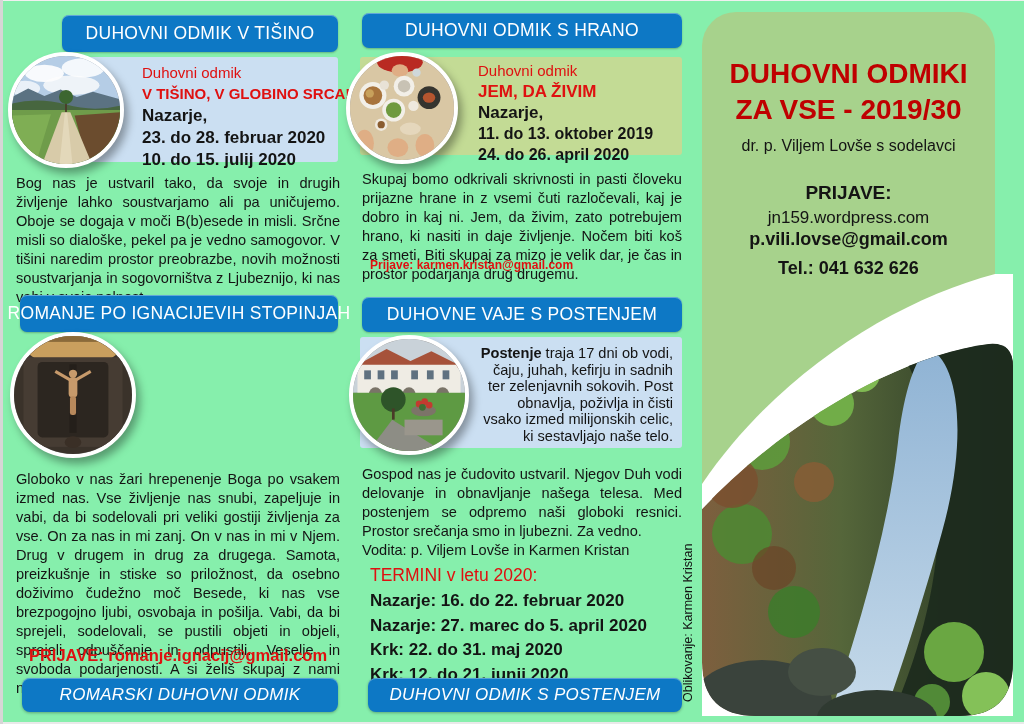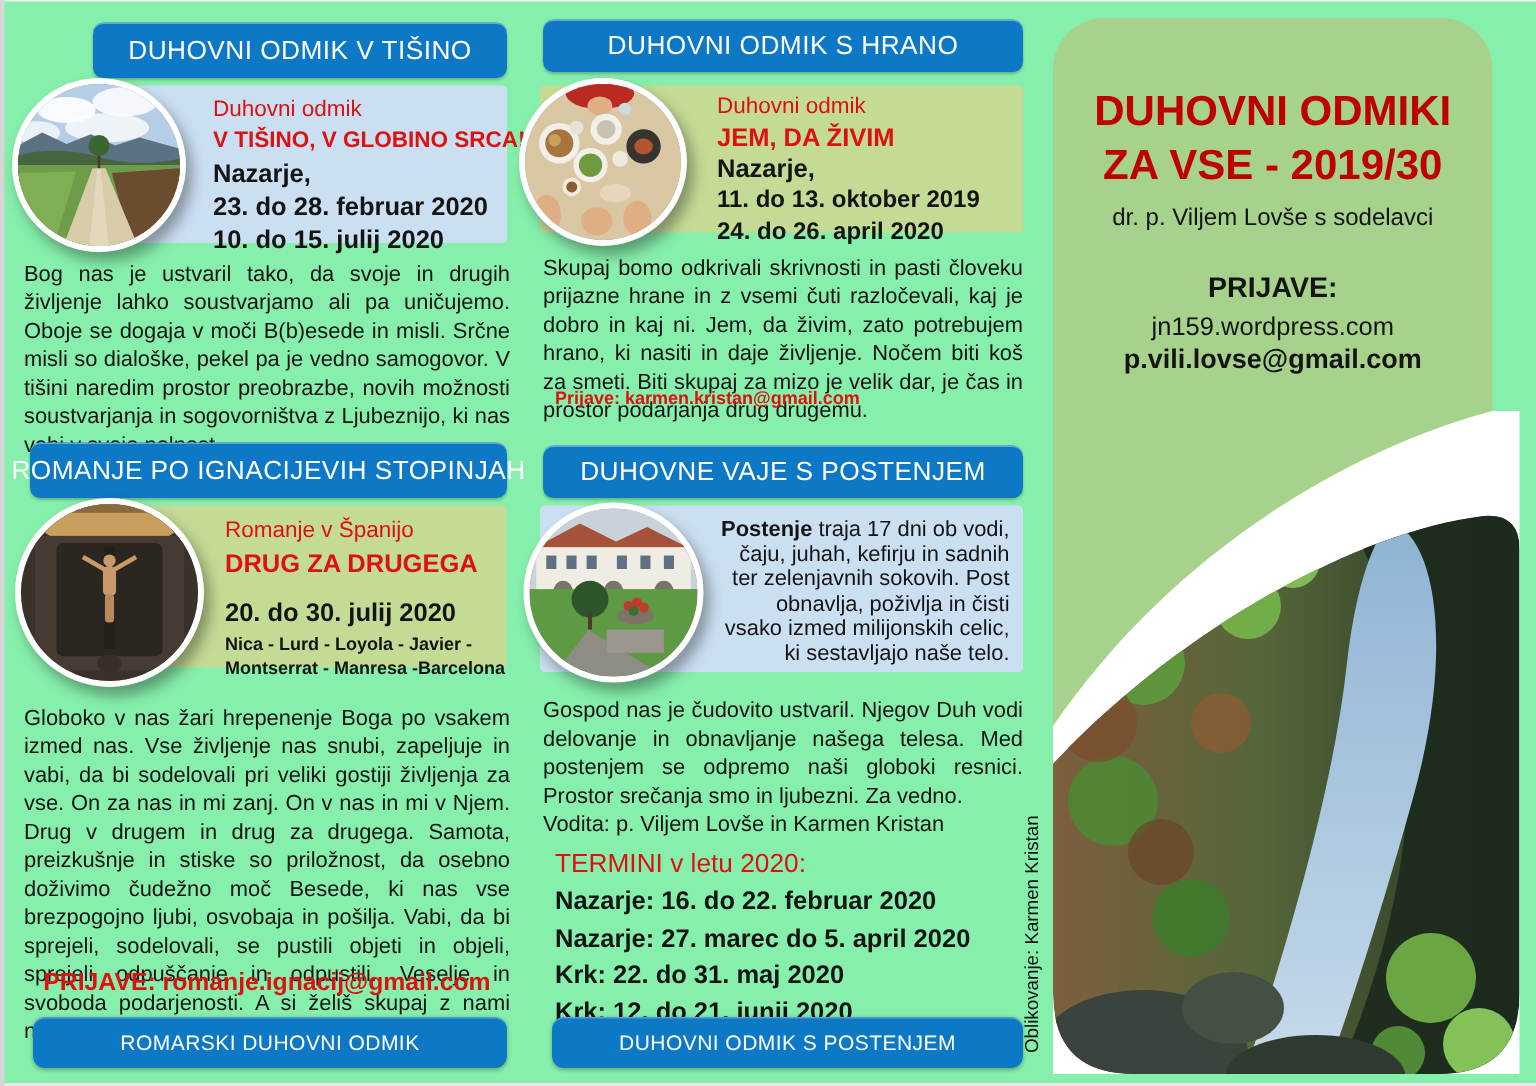--- a/index.html
+++ b/index.html
@@ -5,22 +5,22 @@
   html,body{margin:0;padding:0;background:#fff;}
   .page{position:relative;width:1024px;height:724px;background:#86efac;overflow:hidden;
         font-family:"Liberation Sans","DejaVu Sans",sans-serif;color:#141414;
         box-shadow:inset 3px 0 0 #d6d6d6, inset 0 -2px 0 #e9e9e9, inset 0 1px 0 #f0f0f0;}
   .hdr{position:absolute;background:#0d78c5;border-radius:7px;color:#fff;
        display:flex;align-items:center;justify-content:center;
        font-size:17.5px;letter-spacing:.3px;white-space:nowrap;
        box-shadow:inset 0 1px 0 rgba(255,255,255,.35), 0 1px 2px rgba(0,0,0,.25);}
   .banner{position:absolute;background:#0d78c5;border-radius:8px;color:#fff;
        display:flex;align-items:center;justify-content:center;
-       font-size:14px;letter-spacing:.3px;white-space:nowrap;
-       box-shadow:inset 0 1px 0 rgba(255,255,255,.3), 0 1px 3px rgba(0,0,0,.3);}
+       font-size:17px;letter-spacing:.3px;white-space:nowrap;
+       box-shadow:inset 0 1px 0 rgba(255,255,255,.3), 0 1px 3px rgba(0,0,0,.3);font-style:italic;}
   .card{position:absolute;border-radius:3px;}
   .card.blue{background:#cbdff2;}
   .card.green{background:#c3db95;}
   .circ{position:absolute;border-radius:50%;border:4px solid #fff;overflow:hidden;
         box-shadow:4px 6px 9px rgba(0,0,0,.35);background:#999;}
   .circ svg{display:block;width:100%;height:100%;}
   .kicker{color:#df1010;font-size:15px;line-height:20px;}
   .ctitle{color:#df1010;font-size:16px;font-weight:bold;line-height:22px;white-space:nowrap;}
   .cdate{font-size:17px;font-weight:bold;line-height:22px;white-space:nowrap;}
   .croute{font-size:12px;font-weight:bold;line-height:16px;white-space:nowrap;}
@@ -71,29 +71,20 @@
       <circle cx="50" cy="38" r="6.5" fill="#3c6630"></circle>
     </svg>
   </div>
 
   <div class="body" style="left:16px;top:174px;width:324px;">Bog nas je ustvaril tako, da svoje in drugih življenje lahko soustvarjamo ali pa uničujemo. Oboje se dogaja v moči B(b)esede in misli. Srčne misli so dialoške, pekel pa je vedno samogovor. V tišini naredim prostor preobrazbe, novih možnosti soustvarjanja in sogovorništva z Ljubeznijo, ki nas vabi v svojo polnost.</div>
 
   <div class="hdr" style="left:20px;top:295px;width:318px;height:37px;">
     <span>ROMANJE PO IGNACIJEVIH STOPINJAH</span>
   </div>
 
-  <div class="card green" style="left:62px;top:337px;width:276px;height:108px;">
-    <div style="padding:7px 4px 0 88px;">
-      <div class="kicker">Romanje v Španijo</div>
-      <div class="ctitle" style="font-size:17px;line-height:24px;">DRUG ZA DRUGEGA</div>
-      <div class="cdate" style="margin-top:9px;line-height:24px;">20. do 30. julij 2020</div>
-      <div class="croute">Nica - Lurd - Loyola - Javier -</div>
-      <div class="croute">Montserrat - Manresa -Barcelona</div>
-    </div>
-  </div>
   <div class="circ" style="left:10px;top:332px;width:118px;height:118px;">
     <svg viewBox="0 0 100 100">
       <rect width="100" height="100" fill="#3a322a"></rect>
       <ellipse cx="50" cy="10" rx="40" ry="15" fill="#c99f5e"></ellipse>
       <rect x="0" y="0" width="100" height="5" fill="#8a6a3a"></rect>
       <rect x="8" y="18" width="84" height="76" fill="#463c33"></rect>
       <rect x="20" y="22" width="60" height="64" rx="4" fill="#2c2620"></rect>
       <rect x="47" y="24" width="6" height="58" fill="#241f1a"></rect>
       <circle cx="50" cy="32" r="3.5" fill="#c79a6b"></circle>
       <rect x="46.3" y="35" width="7.4" height="17" rx="3" fill="#c79a6b"></rect>
@@ -248,17 +239,18 @@
         <ellipse cx="120" cy="660" rx="34" ry="24" fill="#454f44"></ellipse>
       </g>
     </svg>
 
     <div class="rtitle" style="top:44px;">DUHOVNI ODMIKI</div>
     <div class="rtitle" style="top:80px;">ZA VSE - 2019/30</div>
     <div class="rcenter" style="top:125px;font-size:16px;">dr. p. Viljem Lovše s sodelavci</div>
     <div class="rcenter" style="top:170px;font-size:19px;font-weight:bold;">PRIJAVE:</div>
     <div class="rcenter" style="top:196px;font-size:17px;">jn159.wordpress.com</div>
     <div class="rcenter" style="top:217px;font-size:18px;font-weight:bold;">p.vili.lovse@gmail.com</div>
+    <div class="rcenter" style="top:246px;font-size:18px;font-weight:bold;">Tel.: 041 632 626</div>
   </div>
 
   <div class="credit">Oblikovanje: Karmen Kristan</div>
 
 </div>
 
 </body></html>

